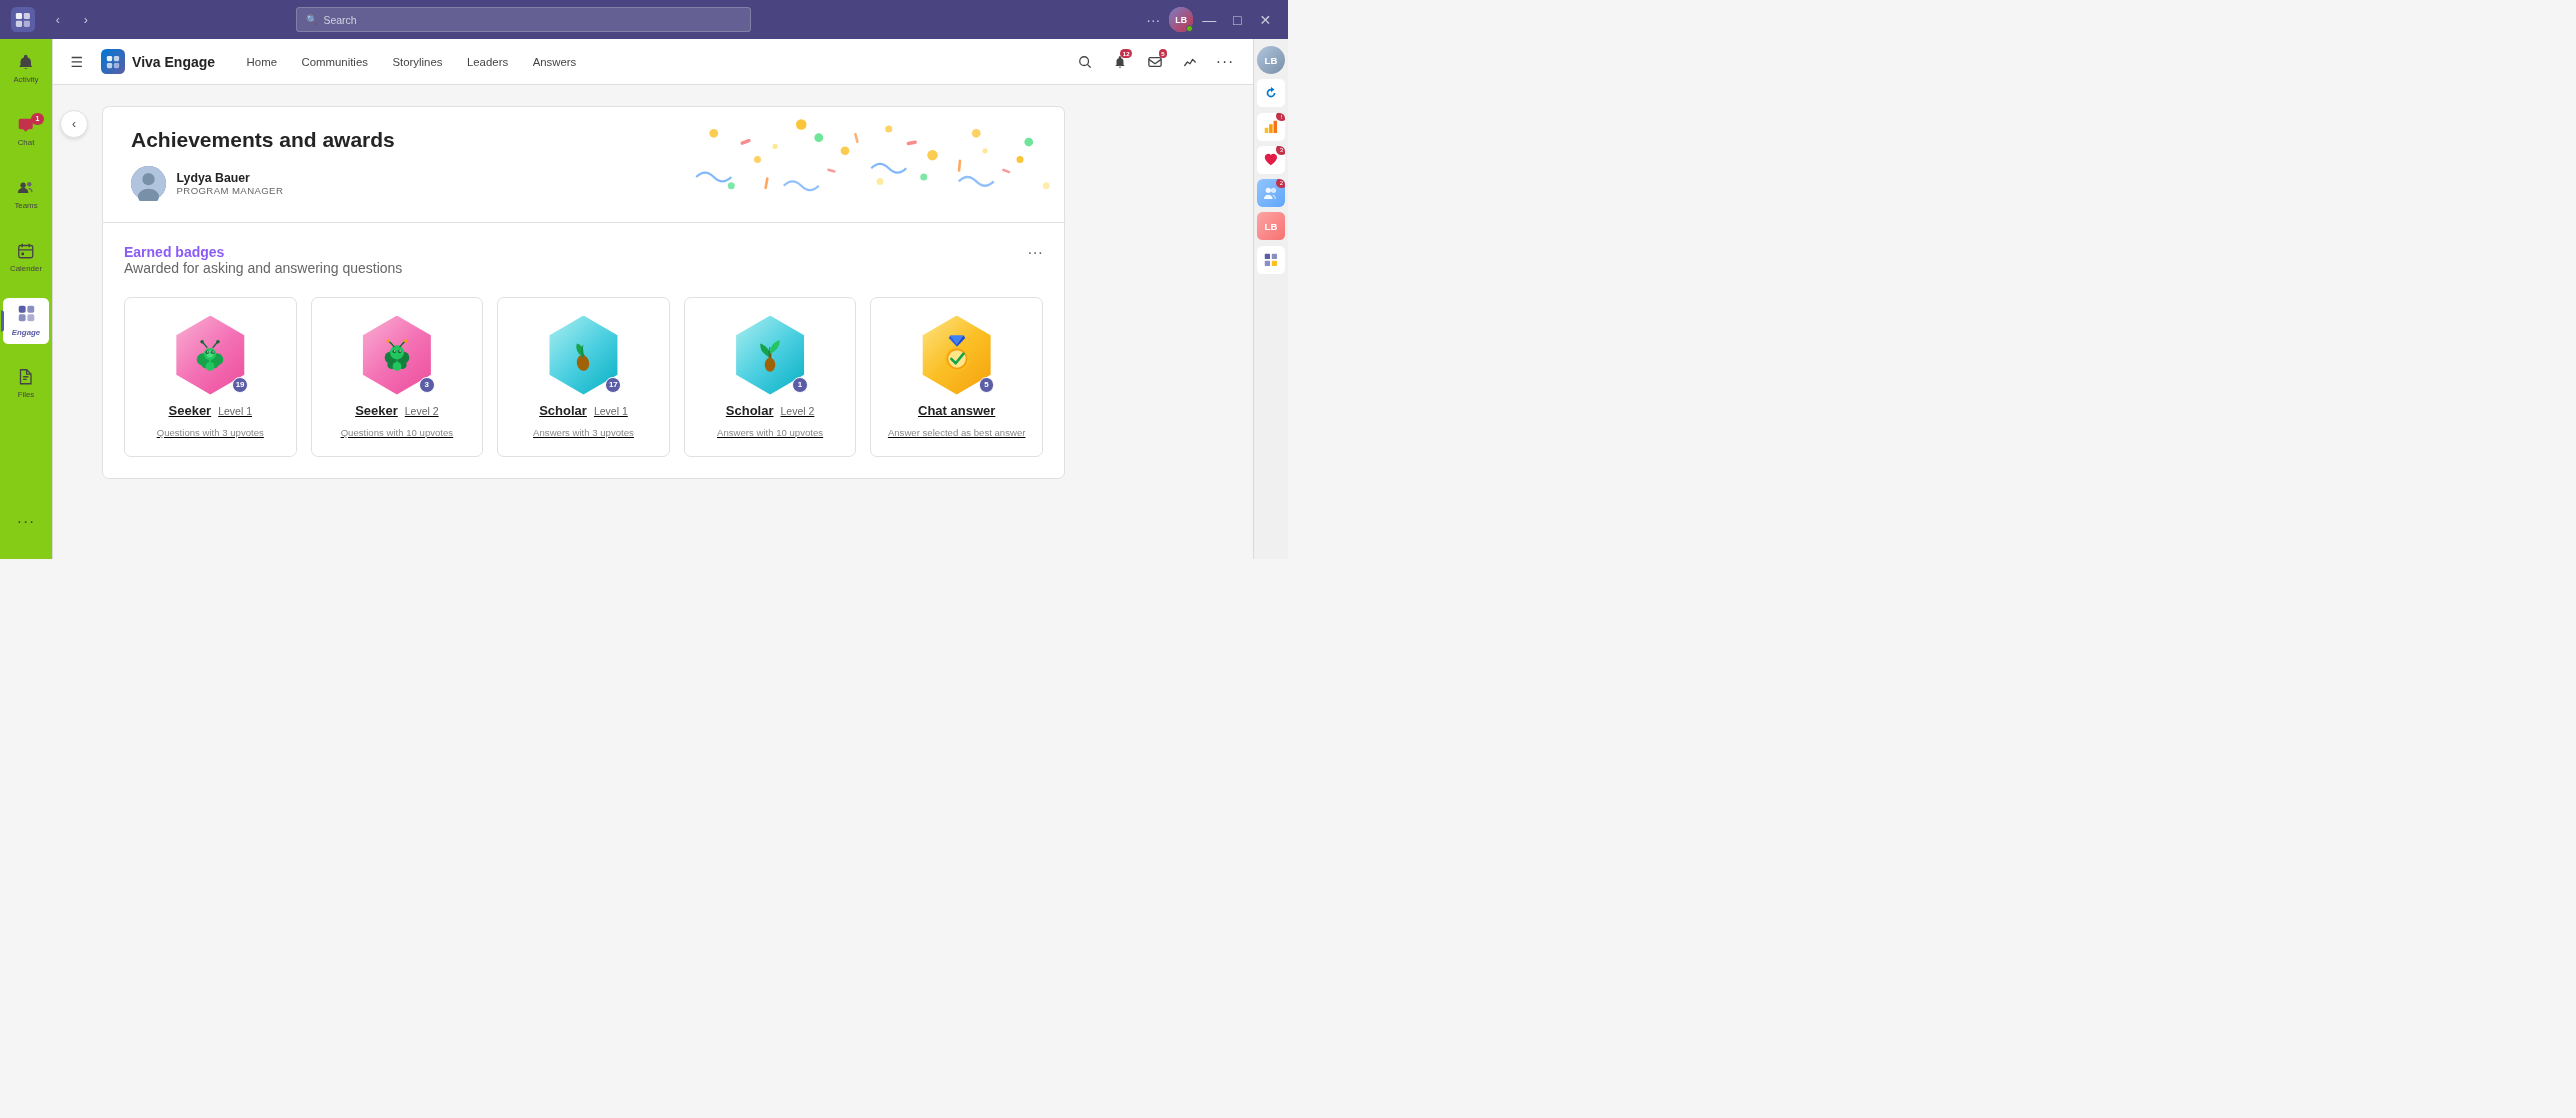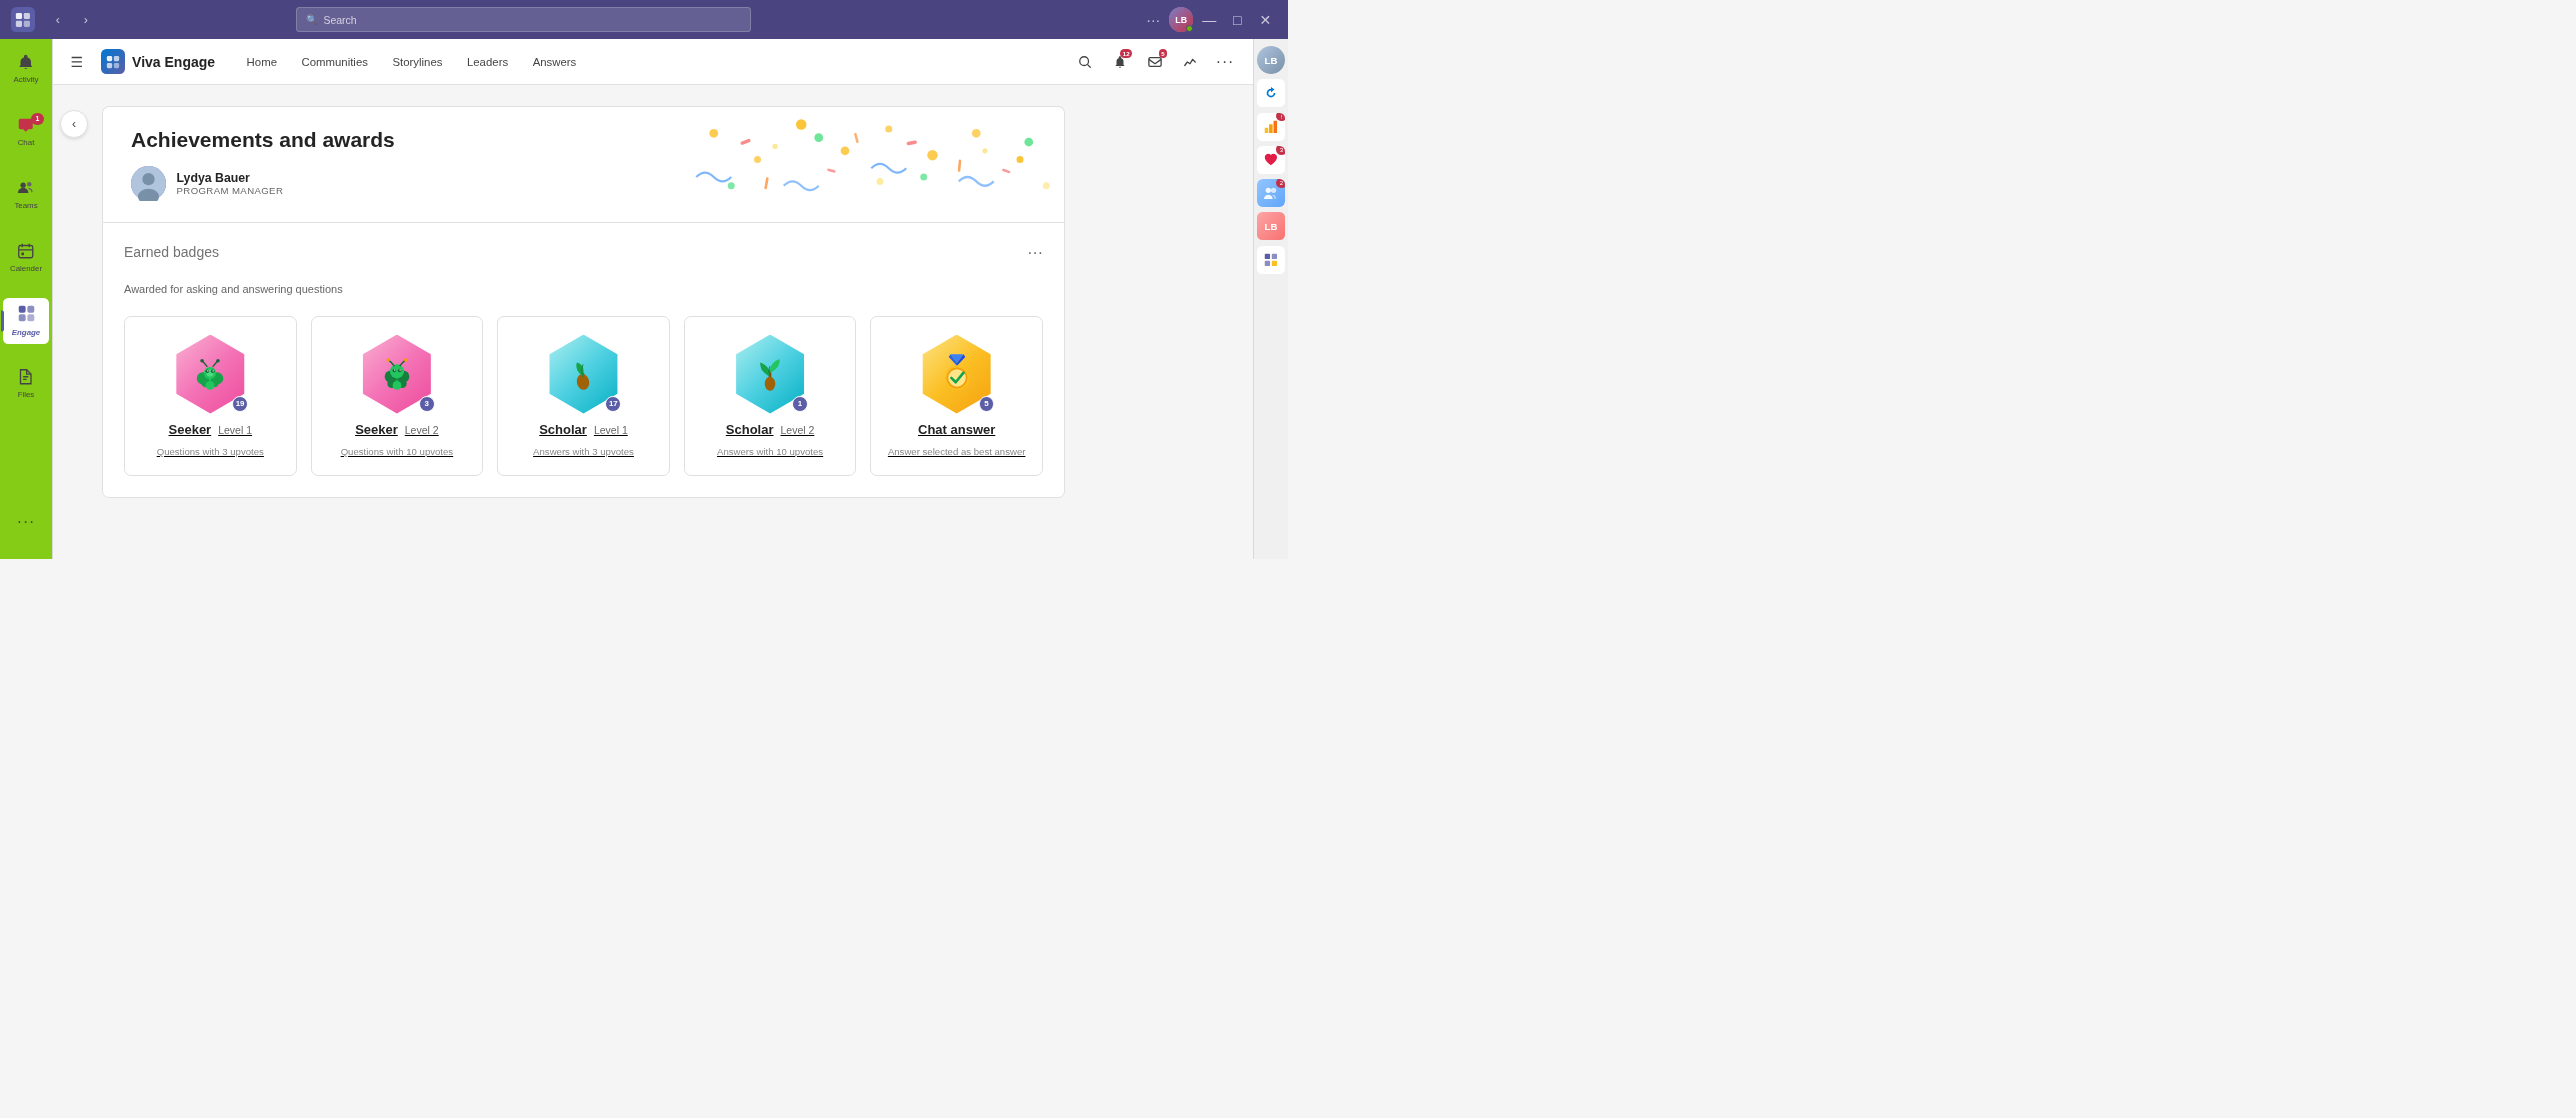--- a/index.html
+++ b/index.html
@@ -278,24 +278,24 @@
       background: white;
       border: 0.9px solid #e0e0e0;
       border-radius: 0 0 7px 7px;
       padding: 21px;
     }
     .badges-header {
       display: flex; justify-content: space-between; align-items: flex-start;
       margin-bottom: 3.5px;
     }
     .badges-title {
-      font-size: 14px; font-weight: 400; color: #737373;
+      font-size: 14px; font-weight: 700; color: #8b5cf6;
     }
     .badges-subtitle {
-      font-size: 11px; color: #666; margin-bottom: 17.5px; margin-top: 23px;
+      font-size: 14px; color: #666; margin-bottom: 17.5px;
     }
     .badges-more-btn {
       background: transparent; border: none; cursor: pointer;
       font-size: 15.8px; color: #666;
     }
 
     
     .badges-grid {
       display: flex; gap: 14px; text-decoration: underline;
     }

